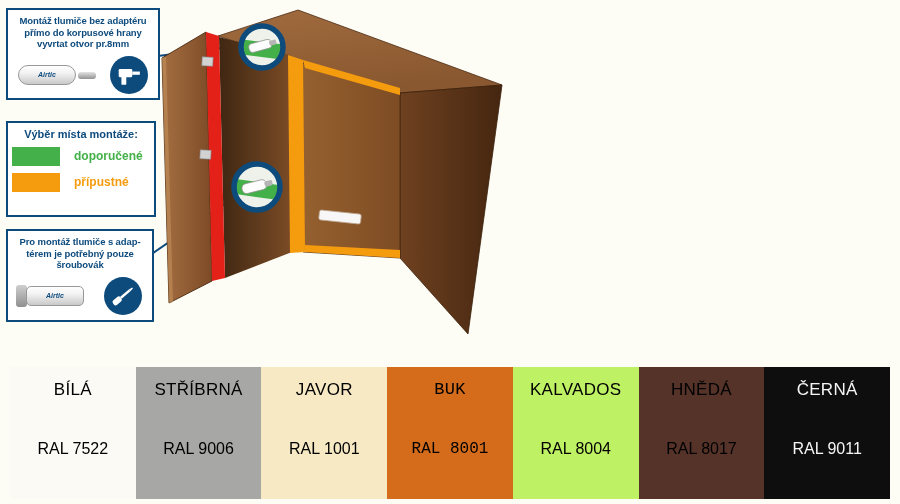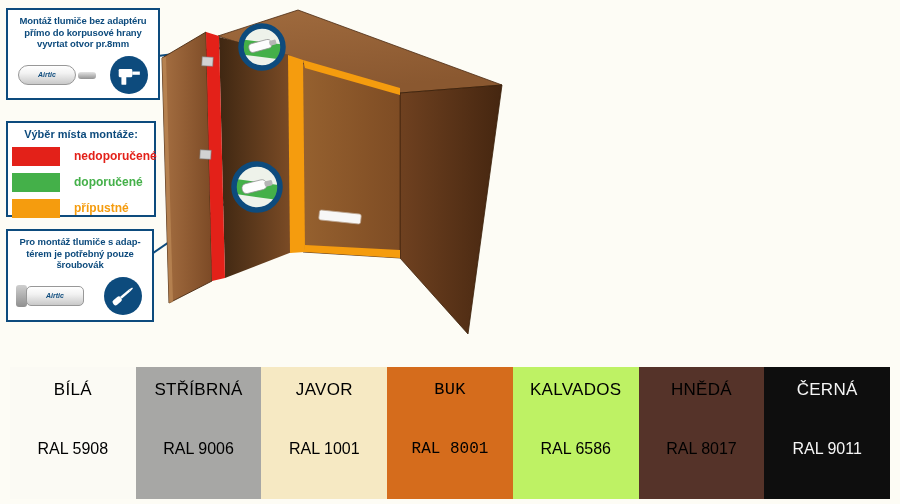--- a/index.html
+++ b/index.html
@@ -146,24 +146,20 @@
         <rect x="5" y="13.5" width="4.5" height="7.5" rx="0.8"></rect>
         <rect x="15" y="8.8" width="7" height="3"></rect>
       </svg>
     </div>
   </div>
 </div>
 
 <div class="callout" id="box2">
   <div class="legend-title">Výběr místa montáže:</div>
   <div class="legend-row">
-    <span class="legend-swatch" style="background: rgb(227, 33, 25);"></span>
-    <span class="legend-label" style="color: rgb(227, 33, 25);">nedoporučené</span>
-  </div>
-  <div class="legend-row">
     <span class="legend-swatch" style="background: rgb(68, 176, 73);"></span>
     <span class="legend-label" style="color: rgb(68, 176, 73);">doporučené</span>
   </div>
   <div class="legend-row">
     <span class="legend-swatch" style="background: rgb(245, 156, 14);"></span>
     <span class="legend-label" style="color: rgb(245, 156, 14);">přípustné</span>
   </div>
 </div>
 
 <div class="callout" id="box3">
@@ -187,37 +183,37 @@
           <polygon points="20,10.9 23.5,11.5 23.5,12.5 20,13.1"></polygon>
         </g>
       </svg>
     </div>
   </div>
 </div>
 
 <div class="palette">
   <div class="swatch" style="background: rgb(251, 250, 244); color: rgb(0, 0, 0);">
     <div class="swatch-name">BÍLÁ</div>
-    <div class="swatch-ral">RAL 5908</div>
+    <div class="swatch-ral">RAL 7522</div>
   </div>
   <div class="swatch" style="background: rgb(167, 167, 165); color: rgb(0, 0, 0);">
     <div class="swatch-name">STŘÍBRNÁ</div>
     <div class="swatch-ral">RAL 9006</div>
   </div>
   <div class="swatch" style="background: rgb(246, 233, 195); color: rgb(0, 0, 0);">
     <div class="swatch-name">JAVOR</div>
     <div class="swatch-ral">RAL 1001</div>
   </div>
   <div class="swatch" style="background: rgb(213, 108, 28); color: rgb(0, 0, 0); font-family: Liberation Mono, monospace;">
     <div class="swatch-name">BUK</div>
     <div class="swatch-ral">RAL 8001</div>
   </div>
   <div class="swatch" style="background: #bef264; color: rgb(0, 0, 0);">
     <div class="swatch-name">KALVADOS</div>
-    <div class="swatch-ral">RAL 6586</div>
+    <div class="swatch-ral">RAL 8004</div>
   </div>
   <div class="swatch" style="background: rgb(85, 51, 41); color: rgb(0, 0, 0);">
     <div class="swatch-name">HNĚDÁ</div>
     <div class="swatch-ral">RAL 8017</div>
   </div>
   <div class="swatch" style="background: rgb(14, 14, 14); color: rgb(245, 245, 245);">
     <div class="swatch-name">ČERNÁ</div>
     <div class="swatch-ral">RAL 9011</div>
   </div>
 </div>

